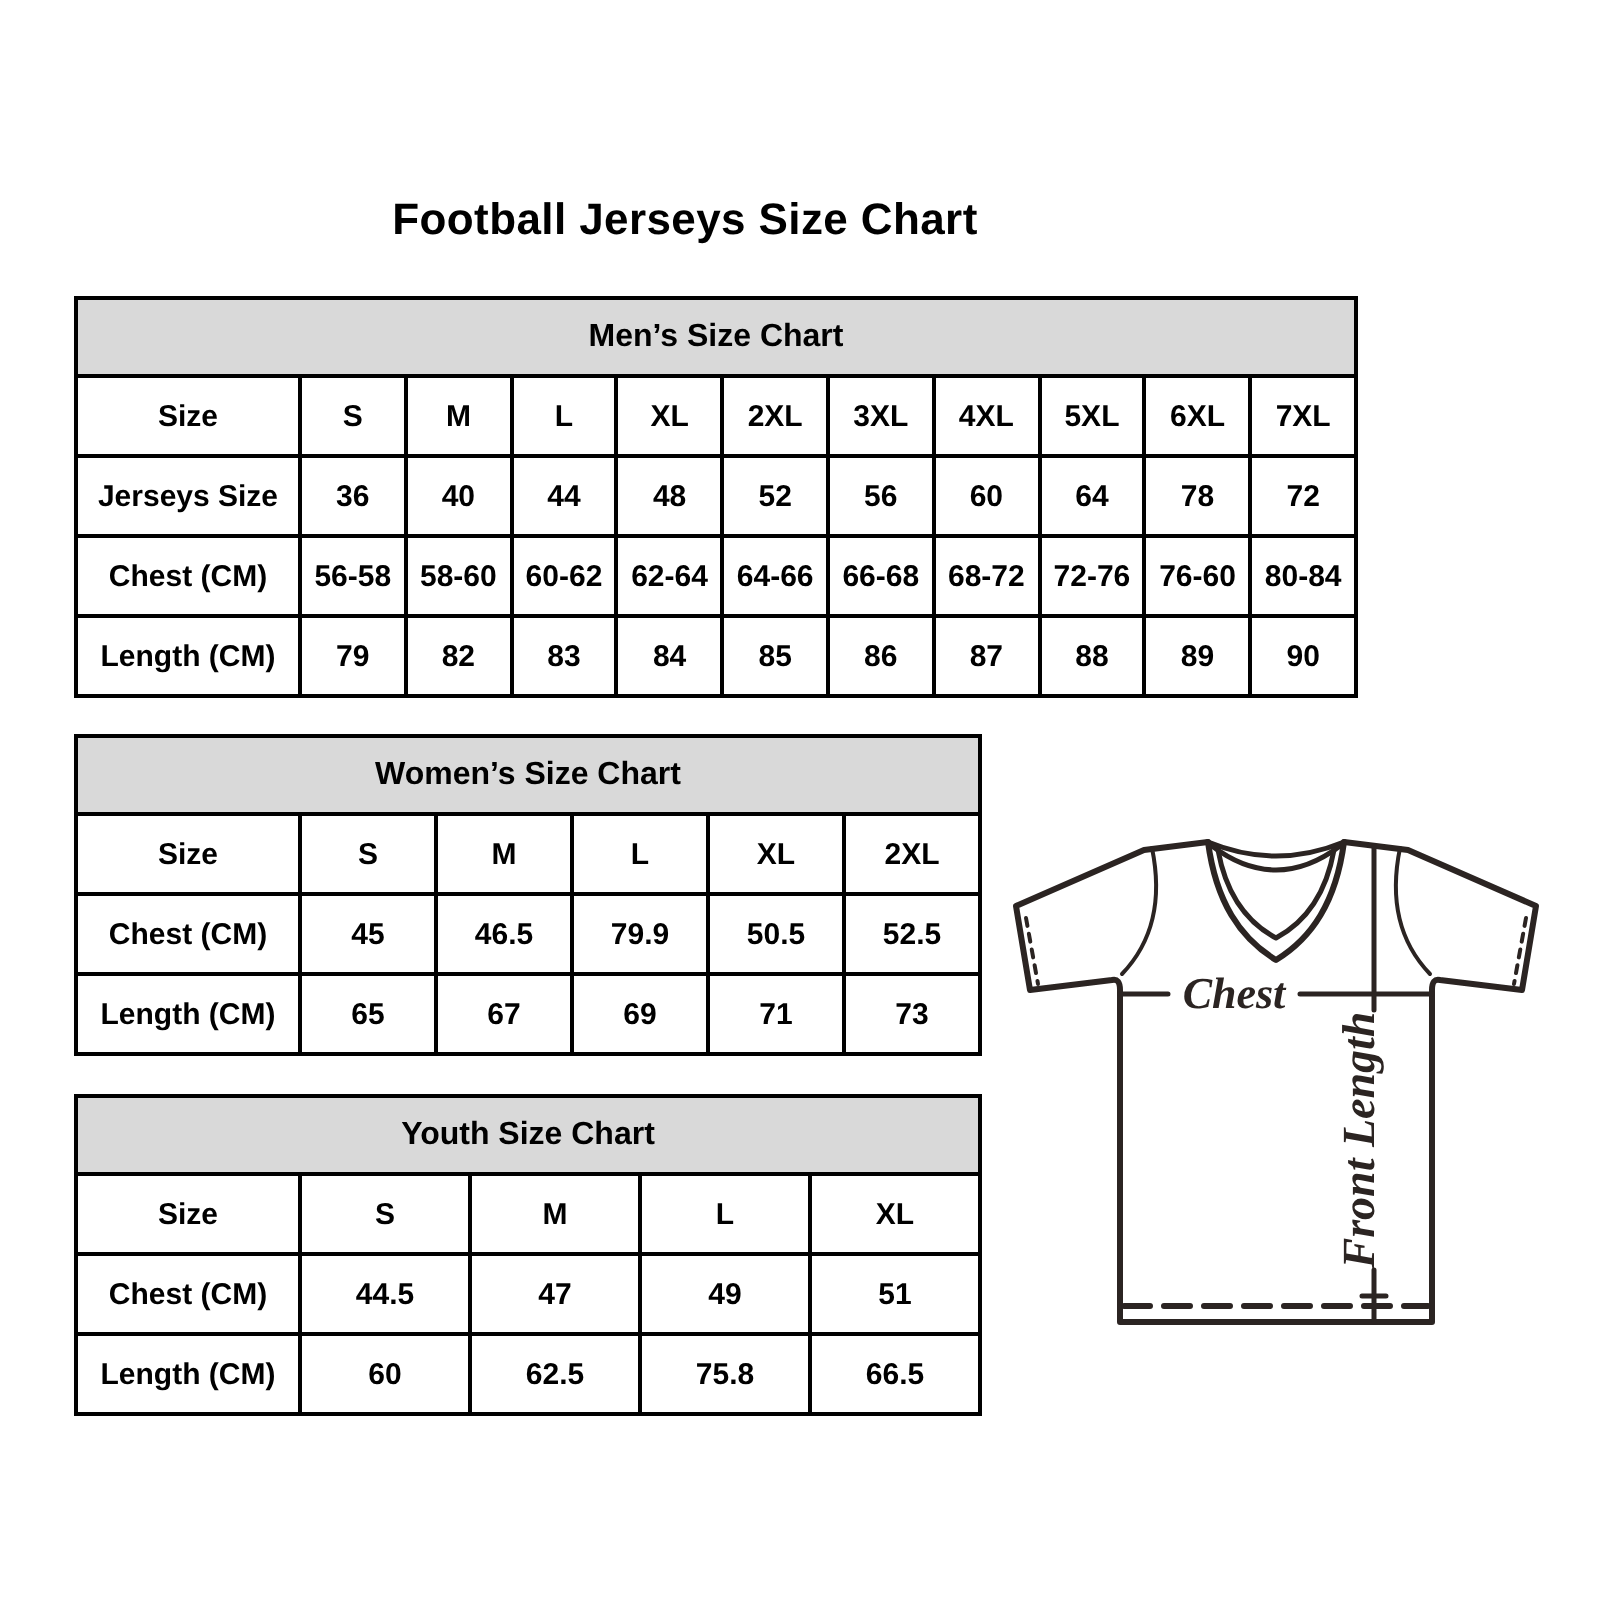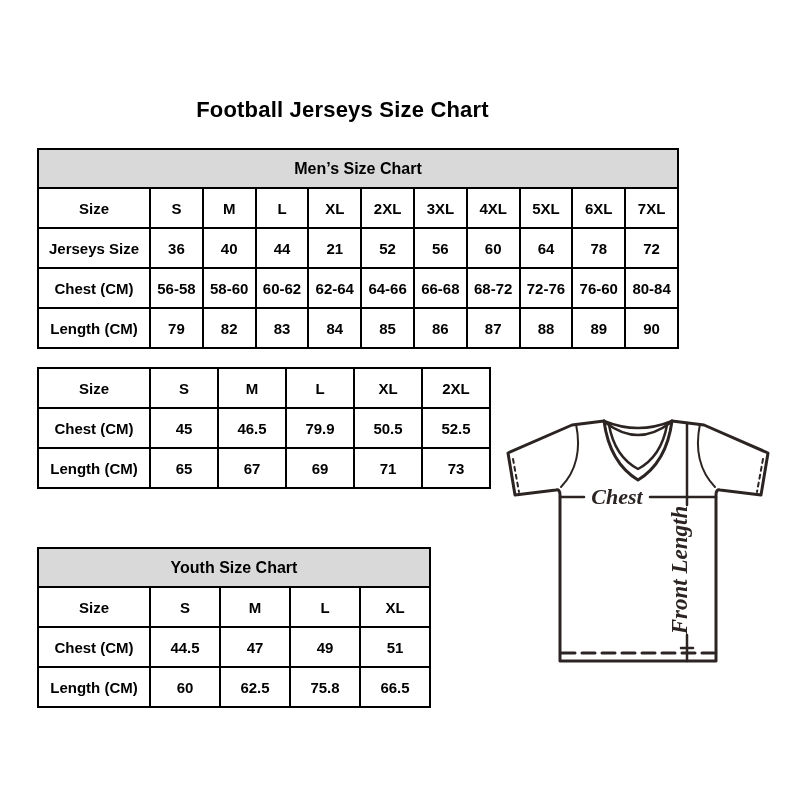--- a/index.html
+++ b/index.html
@@ -18,21 +18,21 @@
     border:2px solid #000;text-align:center;vertical-align:middle;
     padding:0;height:38px;font-weight:bold;font-size:15px;color:#000;
     overflow:hidden;white-space:nowrap;
   }
   table.size-table th.table-title{
     background:#d9d9d9;font-size:16px;height:37px;
   }
   col.label-col{width:112px;}
   #table-mens{left:37px;top:148px;width:642px;}
   #table-womens{left:37px;top:367px;width:454px;}
-  #table-youth{left:37px;top:547px;width:394px;}
+  #table-youth{left:37px;top:547px;width:454px;}
   #jersey-diagram{position:absolute;left:500px;top:405px;width:272px;height:272px;}
   .measure-label{
     font-family:"Liberation Serif",serif;font-style:italic;font-weight:bold;
     fill:#2b2422;
   }
 </style>
 </head>
 <body>
 
 <h1 class="page-title">Football Jerseys Size Chart</h1>
@@ -66,21 +66,21 @@
         <th>4XL</th>
         <th>5XL</th>
         <th>6XL</th>
         <th>7XL</th>
       </tr>
       <tr>
         <th>Jerseys Size</th>
         <td>36</td>
         <td>40</td>
         <td>44</td>
-        <td>21</td>
+        <td>48</td>
         <td>52</td>
         <td>56</td>
         <td>60</td>
         <td>64</td>
         <td>78</td>
         <td>72</td>
       </tr>
       <tr>
         <th>Chest (CM)</th>
         <td>56-58</td>
@@ -114,20 +114,23 @@
     <colgroup>
       <col class="label-col">
       <col>
       <col>
       <col>
       <col>
       <col>
     </colgroup>
     <tbody>
       <tr>
+        <th class="table-title" colspan="6">Women’s Size Chart</th>
+      </tr>
+      <tr>
         <th>Size</th>
         <th>S</th>
         <th>M</th>
         <th>L</th>
         <th>XL</th>
         <th>2XL</th>
       </tr>
       <tr>
         <th>Chest (CM)</th>
         <td>45</td>

